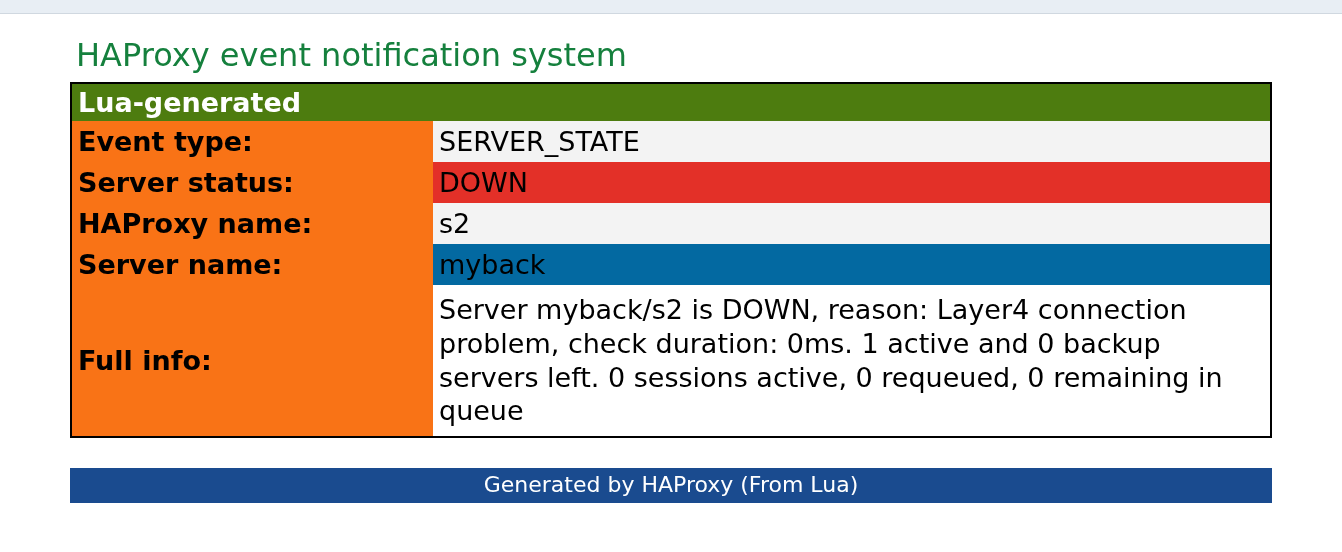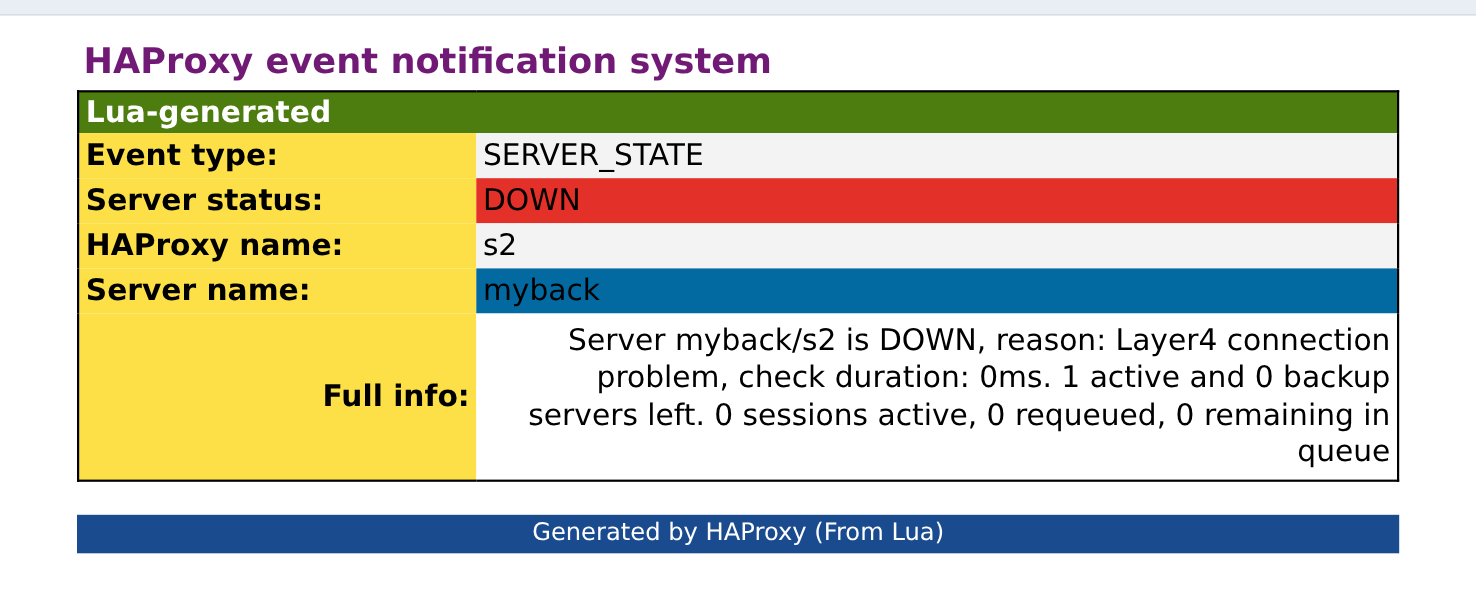--- a/index.html
+++ b/index.html
@@ -22,39 +22,39 @@
       padding: 14px 70px 0 70px;
     }
     .main-table {
       width: 100%;
       border: 2px solid #000;
       border-collapse: collapse;
     }
     .main-table caption {
       text-align: left;
       font-size: 32px;
-      font-weight: bold;
+      font-weight: normal;
       padding: 8px 6px;
-      color: #701a75;
+      color: #15803d;
     }
     .header-row td {
       background: #4d7c0f;
       color: #ffffff;
       font-weight: bold;
       font-size: 27px;
       padding: 3px 6px;
       border-top: 1px solid #000;
     }
     .data-row td {
       font-size: 27px;
       padding: 5px 6px;
       vertical-align: middle;
     }
     .label-cell {
-      background: #fde047;
+      background: #f97316;
       font-weight: bold;
       width: 362px;
       color: #000;
     }
     .value-cell {
       font-weight: normal;
       color: #000;
     }
     .value-cell.plain-even {
       background: #f3f3f3;
@@ -67,21 +67,20 @@
       font-weight: normal;
       color: #000;
     }
     .value-cell.backend-ok {
       background: #0369a1;
       color: #000;
     }
     .full-info-row td {
       padding-top: 8px;
       padding-bottom: 8px;
-      text-align: right;
     }
     .full-info-value {
       line-height: 1.25;
     }
     .footer-bar {
       margin: 30px 70px 0 70px;
       background: #1a4b8f;
       color: #ffffff;
       text-align: center;
       font-size: 22px;

